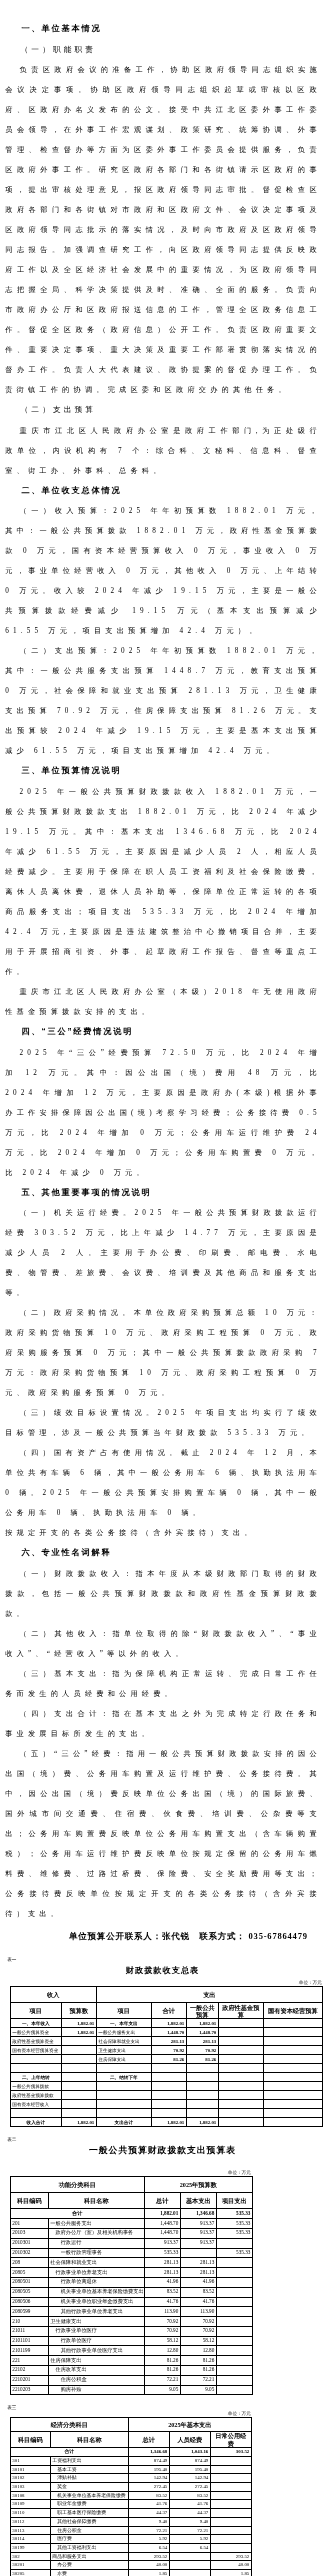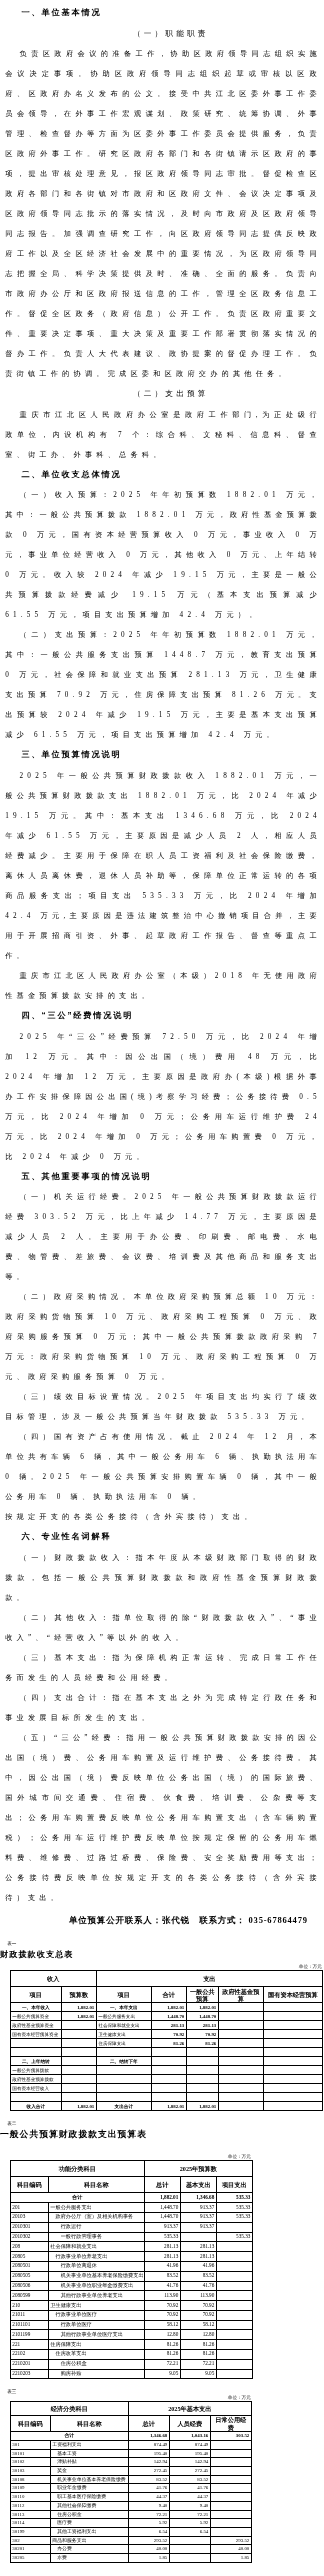--- a/index.html
+++ b/index.html
@@ -1,30 +1,30 @@
 <!DOCTYPE html>
 <html style="font-size:8.2px"><head>
 <meta charset="utf-8">
 <style>
   html,body{margin:0;padding:0;}
   body{width:325px;height:3606px;overflow:hidden;background:#ffffff;color:#000;
        font-family:"Liberation Serif","DejaVu Serif",serif;}
-  #doc{padding:3.1px 4.1px 0 5.2px;}
+  #doc{padding:3.1px 4.1px 0 5.2px;margin-top:16px;}
   .blk{margin:0;}
   .h1{font-family:"Liberation Sans","DejaVu Sans",sans-serif;font-weight:bold;
       font-size:8.2px;line-height:20.6px;letter-spacing:1.8px;text-indent:2em;}
-  .sub{font-size:7.7px;line-height:20.6px;letter-spacing:3.1px;text-indent:2em;text-align:center;}
+  .sub{font-size:7.7px;line-height:20.6px;letter-spacing:3.1px;text-indent:2em;}
   .p,.p0{font-size:7.2px;line-height:20px;letter-spacing:4.2px;text-align:justify;}
   .p{text-indent:2em;}
   .p0{text-indent:0;}
   .contact{font-weight:bold;font-size:8.5px;line-height:24px;letter-spacing:0.8px;text-indent:7.5em;}
   #tables{padding-bottom:20.6px;}
   .tsec{margin-top:9.3px;}
   .tlabel{margin-left:7.2px;font-size:4.6px;line-height:6.7px;}
-  .ttitle{font-weight:bold;font-family:"Liberation Sans","DejaVu Sans",sans-serif;
+  .ttitle{text-align:center;font-weight:bold;font-family:"Liberation Sans","DejaVu Sans",sans-serif;
           letter-spacing:1px;font-size:8.8px;margin:1.5px 0 13.4px;}
   .t1 .ttitle{margin-bottom:4.1px;font-size:8.2px;}
   .twrap{margin-left:9.8px;}
   .tunit{text-align:right;font-size:4.6px;margin-bottom:1px;}
   table.gt{border-collapse:collapse;table-layout:fixed;border:1px solid #000;}
   .gt th,.gt td{border:0.5px solid #000;padding:0 1.5px;overflow:hidden;}
   .gt th{font-weight:bold;text-align:center;white-space:normal;line-height:1.2;}
   .gt td{line-height:1.15;white-space:nowrap;}
   .al{text-align:left;} .ar{text-align:right;}
   .b{font-weight:bold;} .c{text-align:center !important;}

